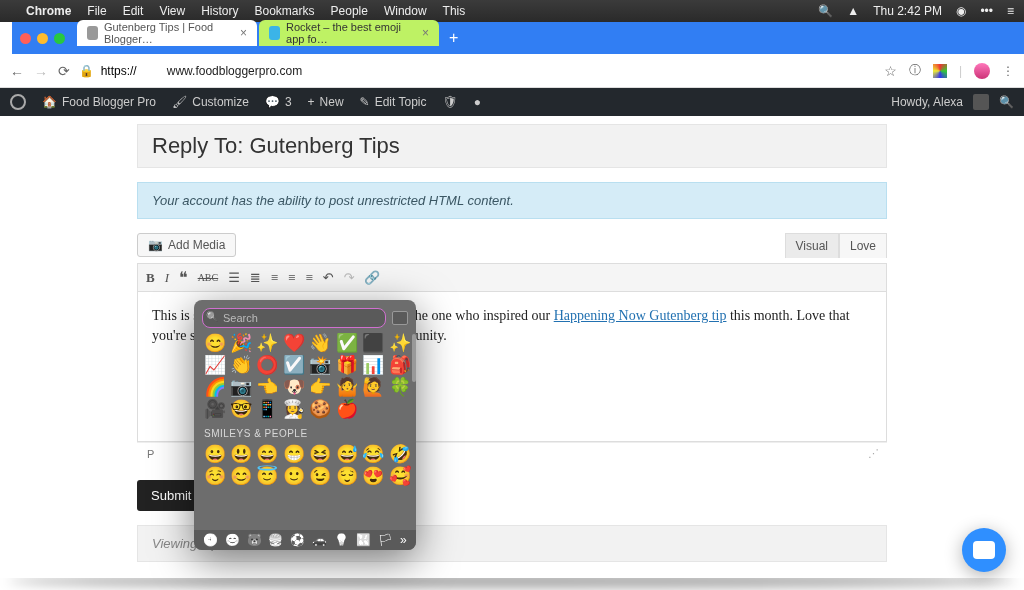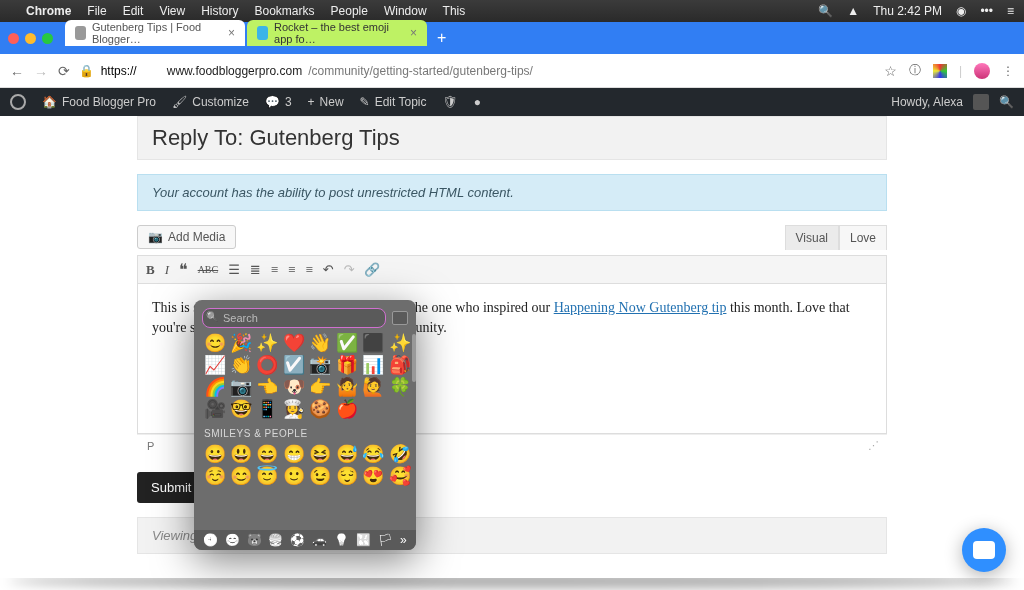--- a/index.html
+++ b/index.html
@@ -4,21 +4,21 @@
 <style>
   * { box-sizing: border-box; margin: 0; padding: 0; }
   body { font-family: -apple-system, BlinkMacSystemFont, "Segoe UI", sans-serif; background: #fff; width: 1024px; height: 590px; overflow: hidden; position: relative; }
 
   
   .menubar { position: absolute; top:0; left:0; right:0; height: 22px; background: linear-gradient(#3b3b3b,#2a2a2a); color:#eee; display:flex; align-items:center; padding:0 10px; font-size:12px; gap:16px; }
   .menubar .right { margin-left:auto; display:flex; gap:14px; align-items:center;}
   .apple-icon { font-size:14px; }
 
   
-  .tabstrip { position:absolute; top:22px; left:0; right:0; height:32px; background:#317ef3; display:flex; align-items:flex-end; padding:8px 8px; }
+  .tabstrip { position:absolute; top:22px; left:12px; right:0; height:32px; background:#317ef3; display:flex; align-items:flex-end; padding:8px 8px; }
   .window-dots { display:flex; gap:6px; margin-right:12px; align-self:center;}
   .dot { width:11px; height:11px; border-radius:50%; }
   .dot.red{background:#ff5f57;} .dot.yel{background:#febc2e;} .dot.grn{background:#28c840;}
   .tab { background:#fff; height:26px; border-radius:6px 6px 0 0; display:flex; align-items:center; padding:0 10px; font-size:11px; color:#555; gap:6px; margin-right:2px; max-width:180px; }
   .tab.inactive { background:#bef264; color:#333;}
   .favicon { width:14px; height:14px; background:#999; border-radius:3px; display:inline-block;}
   .favicon.blue{background:#3bb4e8;}
   .tab-close { color:#777; font-size:12px; margin-left:4px;}
   .newtab { color:#fff; font-size:16px; margin-left:8px; align-self:center;}
 
@@ -34,21 +34,21 @@
 
   
   .wpbar { position:absolute; top:88px; left:0; right:0; height:28px; background:#23282d; color:#ccc; display:flex; align-items:center; padding:0 10px; font-size:12px; gap:16px;}
   .wpbar .item { display:flex; align-items:center; gap:5px; }
   .wpbar .right { margin-left:auto; display:flex; gap:10px; align-items:center;}
   .wp-logo { width:16px;height:16px;border:2px solid #aaa;border-radius:50%; display:inline-block;}
   .mini-avatar{width:16px;height:16px;background:#555;border-radius:2px;}
 
   
   .content { position:absolute; top:116px; left:0; right:0; bottom:12px; overflow:hidden; background:#fff;}
-  .inner { width:750px; margin:0 auto; }
+  .inner { width:750px; margin:8px auto; }
 
   .page-title-wrap { background:#f2f2f2; border:1px solid #e5e5e5; padding:8px 14px; margin-bottom:14px;}
   .page-title { font-size:22px; font-weight:400; color:#333;}
 
   .notice { background:#d5ecf7; border:1px solid #b9dff0; color:#3a5663; font-style:italic; padding:10px 14px; font-size:13px; margin-bottom:14px;}
 
   .editor-wrap { position:relative; }
   .add-media-btn { background:#f7f7f7; border:1px solid #ccc; border-radius:3px; padding:4px 10px; font-size:12px; color:#555; display:inline-flex; align-items:center; gap:5px; margin-bottom:6px;}
   .editor-tabs { position:absolute; right:0; top:0; display:flex;justify-content:flex-end; }
   .editor-tab { border:1px solid #ddd; border-bottom:none; background:#f7f7f7; padding:5px 10px; font-size:12px; color:#555;}
@@ -137,21 +137,20 @@
 </div>
 
 <div class="addrbar">
   <span class="navbtn">←</span>
   <span class="navbtn" style="color:#bbb">→</span>
   <span class="navbtn">⟳</span>
   <div class="url">
     <span>🔒</span>
     <span style="color:#000000">https://</span>
       <span class="urlhost">www.foodbloggerpro.com</span>
-      <span class="urlpath">/community/getting-started/gutenberg-tips/</span>
   </div>
   <div class="right-icons">
     <span class="star">☆</span>
     <span>ⓘ</span>
     <span class="colorsq"></span>
     <span style="color:#ccc">|</span>
     <span class="avatar-dot"></span>
     <span>⋮</span>
   </div>
 </div>

